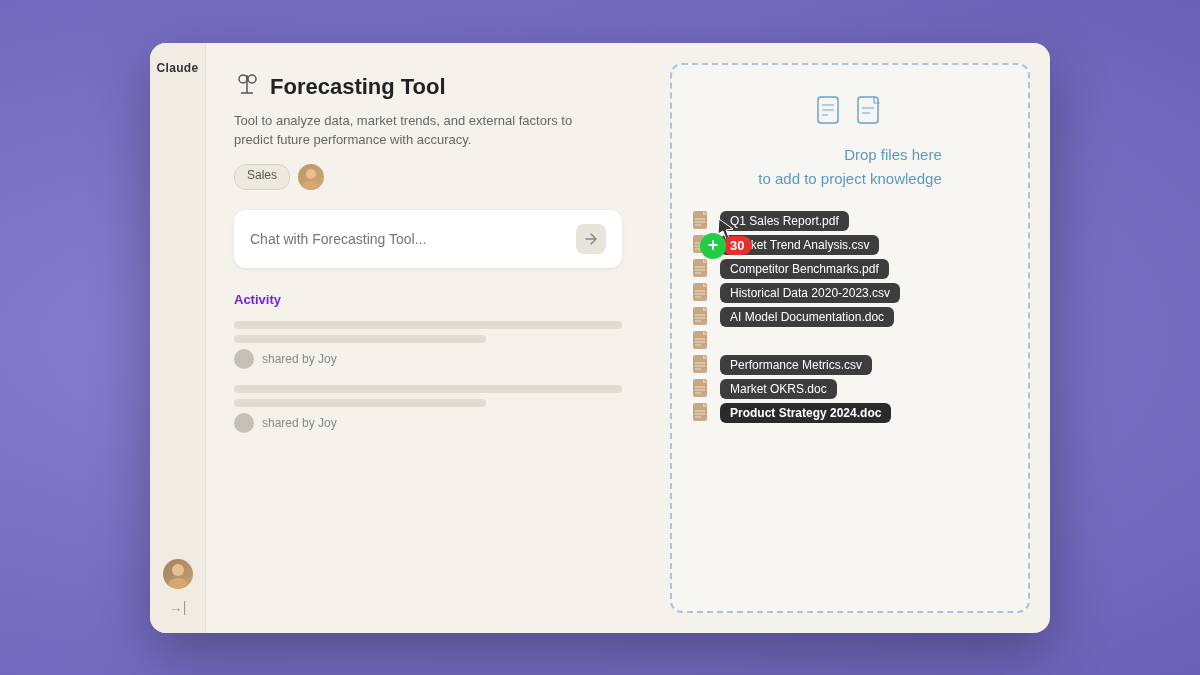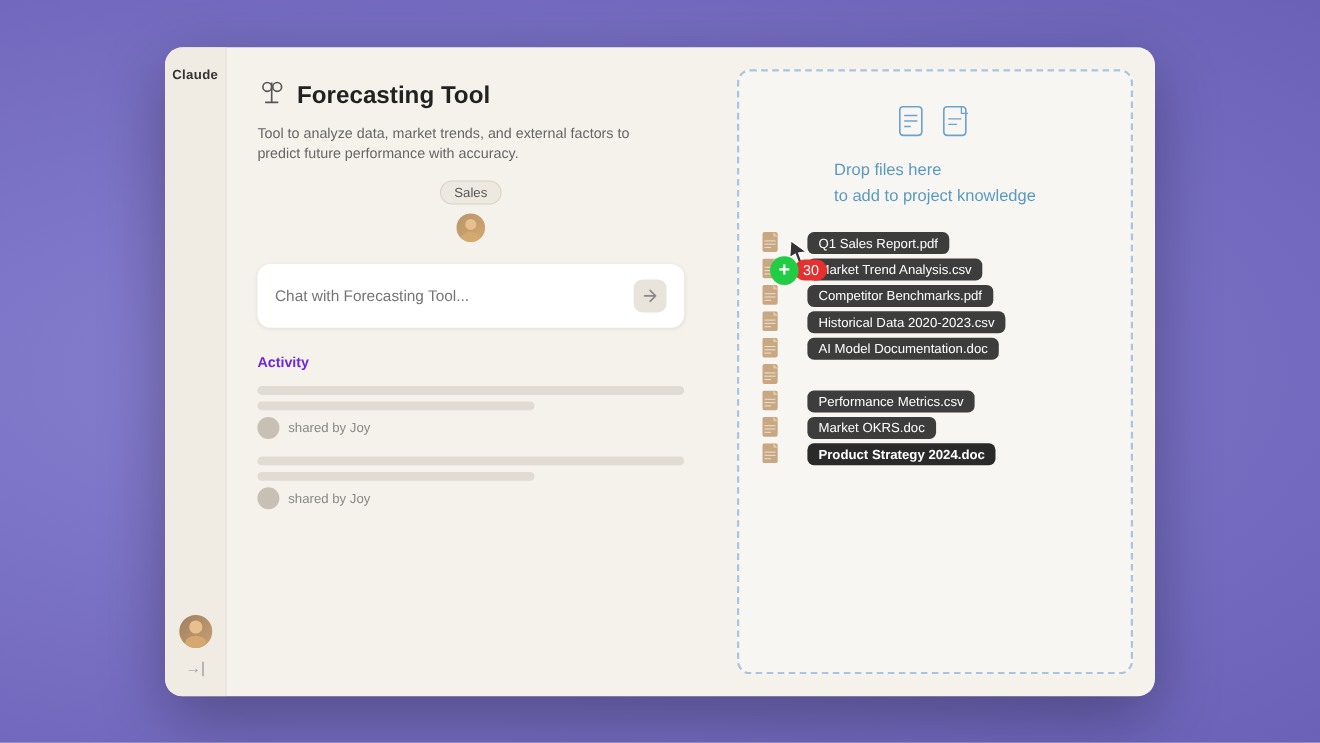--- a/index.html
+++ b/index.html
@@ -57,24 +57,22 @@
     .tool-description {
       font-size: 13px;
       color: #666;
       line-height: 1.5;
       margin-bottom: 14px;
       max-width: 380px;
     }
 
     .tool-tags {
       display: flex;
-      align-items: center;
       gap: 8px;
       margin-bottom: 20px;
-      flex-direction: column;
     }
 
     .tag-sales {
       background: #ede9e0;
       border: 1px solid #d8d2c6;
       border-radius: 12px;
       padding: 3px 12px;
       font-size: 12px;
       color: #555;
       font-weight: 500;
@@ -196,38 +194,38 @@
       gap: 12px;
       margin-bottom: 16px;
       color: #6ba3cc;
       font-size: 28px;
     }
 
     .drop-text {
       color: #5a9abf;
       font-size: 15px;
       font-weight: 500;
-      text-align: left;
+      text-align: right;
       line-height: 1.6;
       margin-bottom: 20px;
     }
 
     
     .file-list {
       width: 100%;
       display: flex;
       flex-direction: column;
       gap: 4px;
       position: relative;
     }
 
     .file-item {
       display: flex;
       align-items: center;
-      gap: 22px;
+      gap: 8px;
       text-align: center;
     }
 
     .file-icon {
       width: 20px;
       height: 20px;
       flex-shrink: 0;
       display: flex;
       align-items: center;
       justify-content: center;
@@ -262,21 +260,21 @@
       font-weight: bold;
       z-index: 2;
     }
 
     .count-badge {
       background: #e53030;
       color: white;
       border-radius: 12px;
       padding: 2px 8px;
       font-size: 13px;
-      font-weight: 400;
+      font-weight: 700;
       margin-left: -4px;
       z-index: 1;
     }
 
     
     .left-sidebar-strip {
       width: 56px;
       background: #f0ece4;
       display: flex;
       flex-direction: column;

